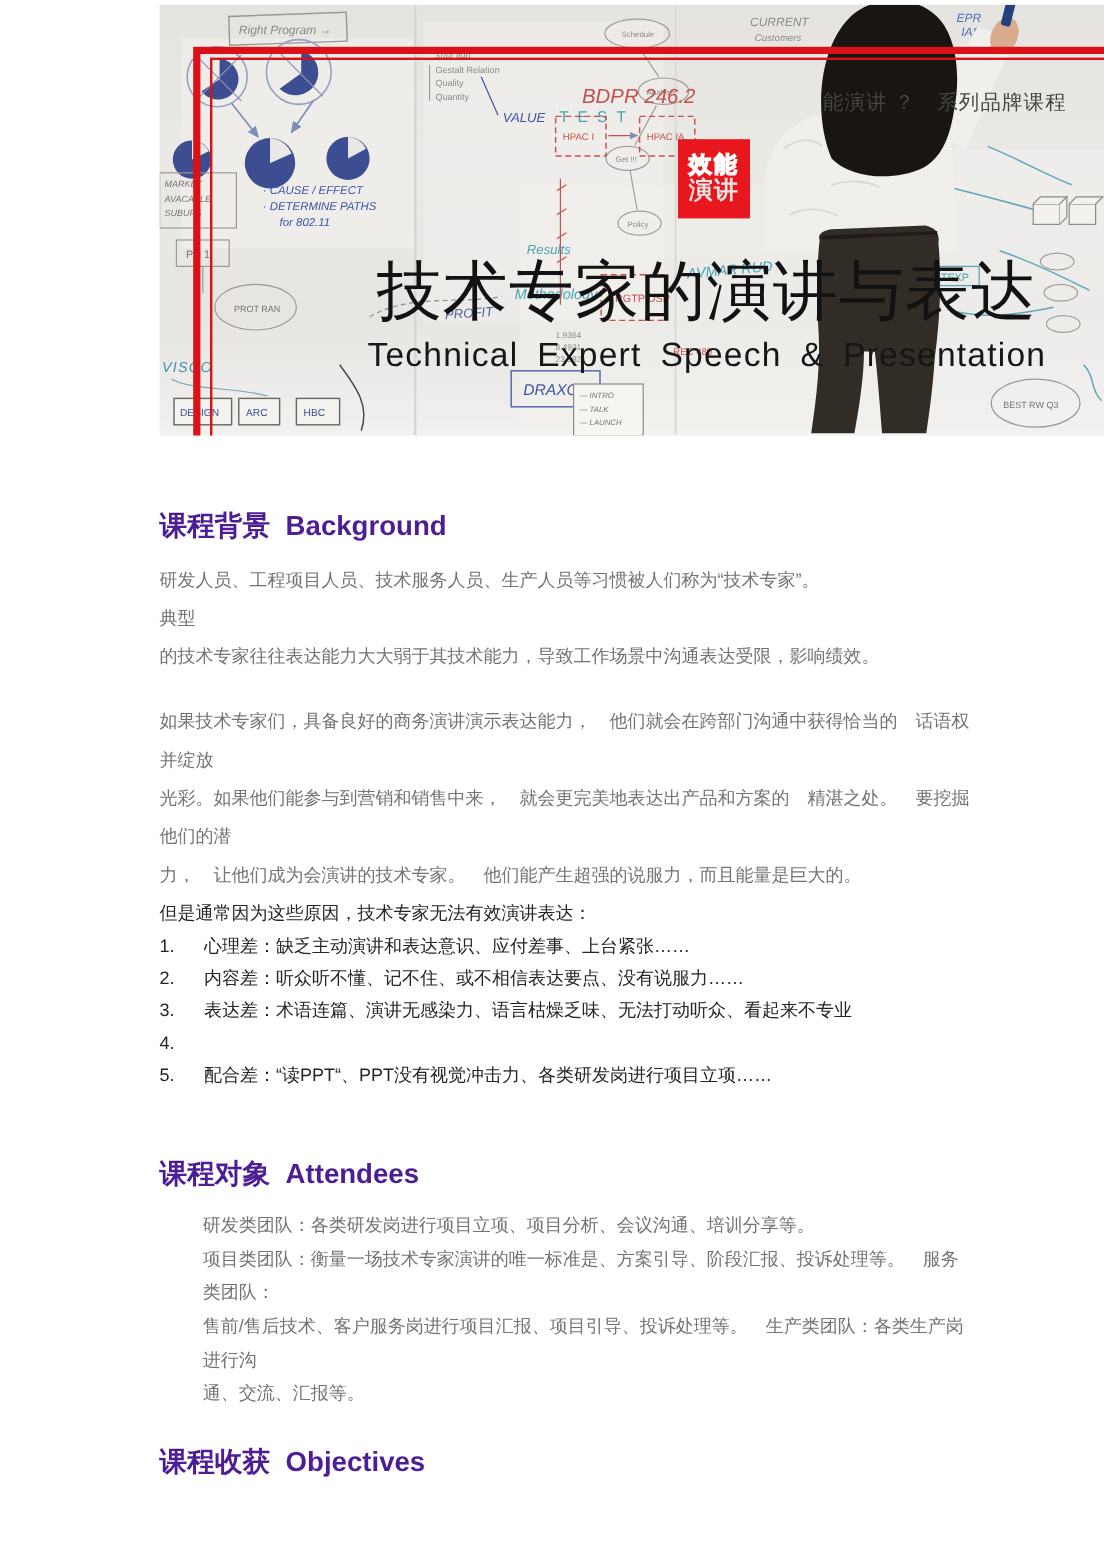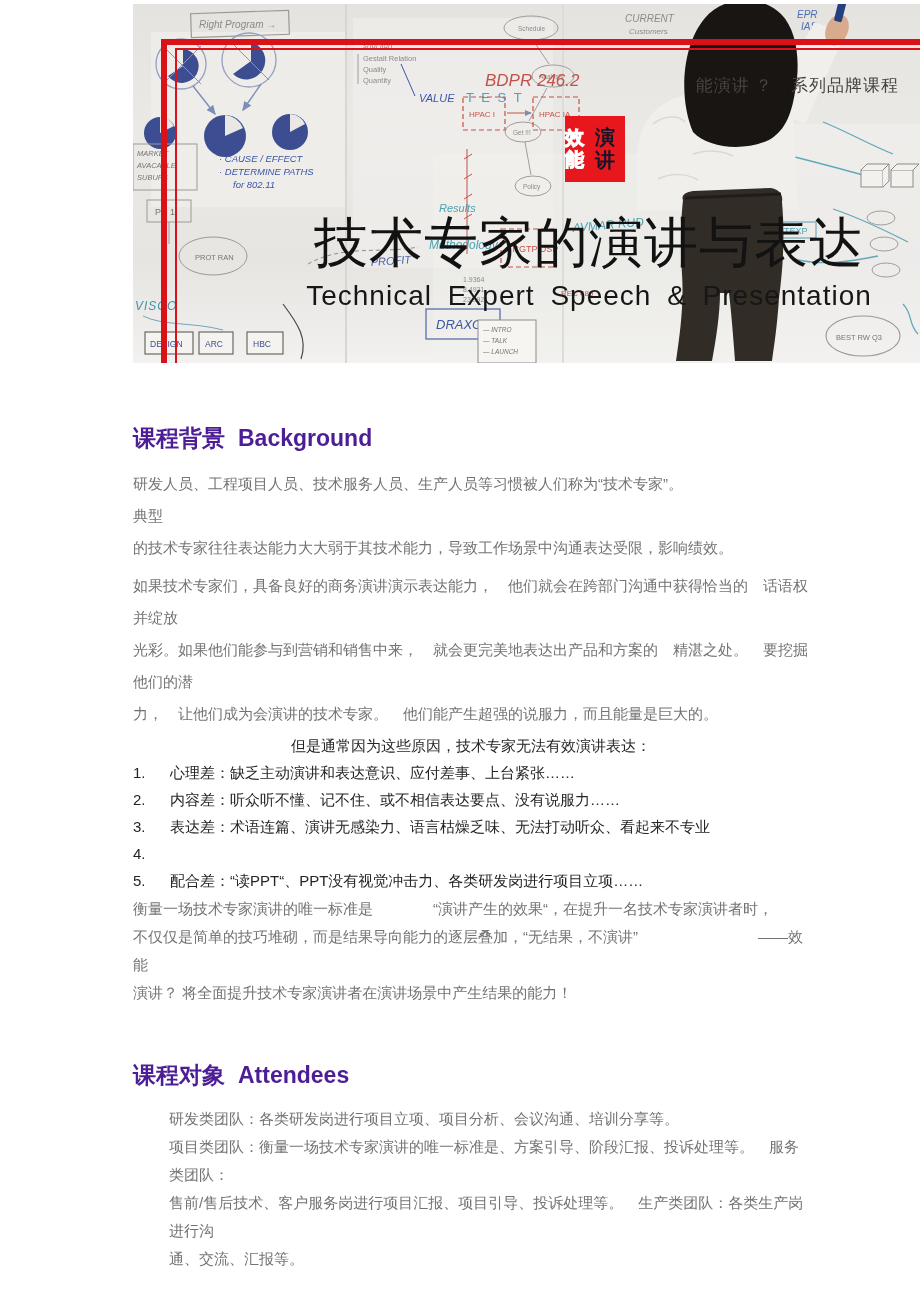--- a/index.html
+++ b/index.html
@@ -7,40 +7,40 @@
         font-family:"Liberation Sans","DejaVu Sans",sans-serif;color:#222;}
   
   .photo{position:absolute;left:133px;top:4px;width:787px;height:359px;overflow:hidden;
          background:linear-gradient(180deg,#e4e3e0 0%,#eae9e6 35%,#e6e5e2 72%,#f0efed 96%,#f3f2f0 100%);}
   .photo svg{position:absolute;left:0;top:0;}
   .frame-outer{position:absolute;left:28px;top:35px;width:820px;height:420px;
                border:6px solid #da1117;z-index:6;}
   .frame-inner{position:absolute;left:42px;top:44px;width:820px;height:420px;
                border:2px solid #da1117;z-index:6;}
   .badge{position:absolute;left:432px;top:112px;width:60px;height:66px;background:#e8161d;
-         z-index:7;display:flex;flex-direction:row;align-items:center;justify-content:center;
+         z-index:7;display:flex;flex-direction:column;align-items:center;justify-content:center;
          line-height:1.15;}
   .badge .b1{color:rgba(255,255,255,0.25);-webkit-text-stroke:1.1px #ffffff;
              font-size:19px;letter-spacing:2px;font-weight:700;}
-  .badge .b2{color:#0f172a;font-size:20px;letter-spacing:1px;font-weight:800;}
-  .caption{position:absolute;right:21px;top:70px;z-index:7;font-family:"Liberation Serif","DejaVu Serif",serif;
+  .badge .b2{color:#e5e5e5;font-size:20px;letter-spacing:1px;font-weight:800;}
+  .caption{position:absolute;right:31px;top:70px;z-index:7;font-family:"Liberation Serif","DejaVu Serif",serif;
            font-size:17px;color:#46453f;letter-spacing:1px;white-space:pre;}
   .titles{position:absolute;left:118px;top:208px;width:676px;text-align:center;z-index:8;}
   .title-zh{font-family:"Liberation Serif","DejaVu Serif",serif;font-size:54px;line-height:1.15;
             color:#121212;letter-spacing:1px;white-space:nowrap;}
   .title-en{margin-top:6px;font-size:28px;color:#161616;letter-spacing:1px;word-spacing:7px;
             font-weight:500;white-space:nowrap;}
   
   .content{position:absolute;left:133px;top:424px;width:676px;}
   .sec-h{margin:0;font-size:23px;font-weight:700;color:#4c1d95;line-height:28px;}
   .sec-h .en{margin-left:13px;}
   .para{font-size:15px;color:#737373;white-space:pre-line;}
   .p1{margin-top:16px;line-height:32px;}
-  .p2{margin-top:6px;line-height:32px;}
-  .list-intro{margin-top:2px;line-height:27px;font-size:15px;color:#252525;text-align:center;}
+  .p2{margin-top:22px;line-height:32px;}
+  .list-intro{margin-top:2px;line-height:27px;font-size:15px;color:#252525;}
   .li-row{display:flex;line-height:27px;font-size:15px;color:#252525;}
   .li-num{width:37px;flex:none;}
   .p3{margin-top:1px;line-height:28px;}
   .h2{margin-top:54px;}
   .att{margin-top:16px;line-height:28px;padding-left:36px;}
   .h3{margin-top:28px;}
 </style>
 </head>
 <body>
 
@@ -238,23 +238,20 @@
       <span class="li-text">表达差：术语连篇、演讲无感染力、语言枯燥乏味、无法打动听众、看起来不专业</span>
     </div>
     <div class="li-row">
       <span class="li-num">4.</span>
     </div>
     <div class="li-row">
       <span class="li-num">5.</span>
       <span class="li-text">配合差：“读PPT“、PPT没有视觉冲击力、各类研发岗进行项目立项……</span>
     </div>
 
-    <div class="para p3">衡量一场技术专家演讲的唯一标准是　　　　“演讲产生的效果“，在提升一名技术专家演讲者时，
-不仅仅是简单的技巧堆砌，而是结果导向能力的逐层叠加，“无结果，不演讲”　　　　　　　　——效能
-演讲？ 将全面提升技术专家演讲者在演讲场景中产生结果的能力！</div>
 
     <h2 class="sec-h h2"><span>课程对象</span><span class="en">Attendees</span></h2>
 
     <div class="para att">研发类团队：各类研发岗进行项目立项、项目分析、会议沟通、培训分享等。
 项目类团队：衡量一场技术专家演讲的唯一标准是、方案引导、阶段汇报、投诉处理等。　服务类团队：
 售前/售后技术、客户服务岗进行项目汇报、项目引导、投诉处理等。　生产类团队：各类生产岗进行沟
 通、交流、汇报等。</div>
 
     <h2 class="sec-h h3"><span>课程收获</span><span class="en">Objectives</span></h2>
 

